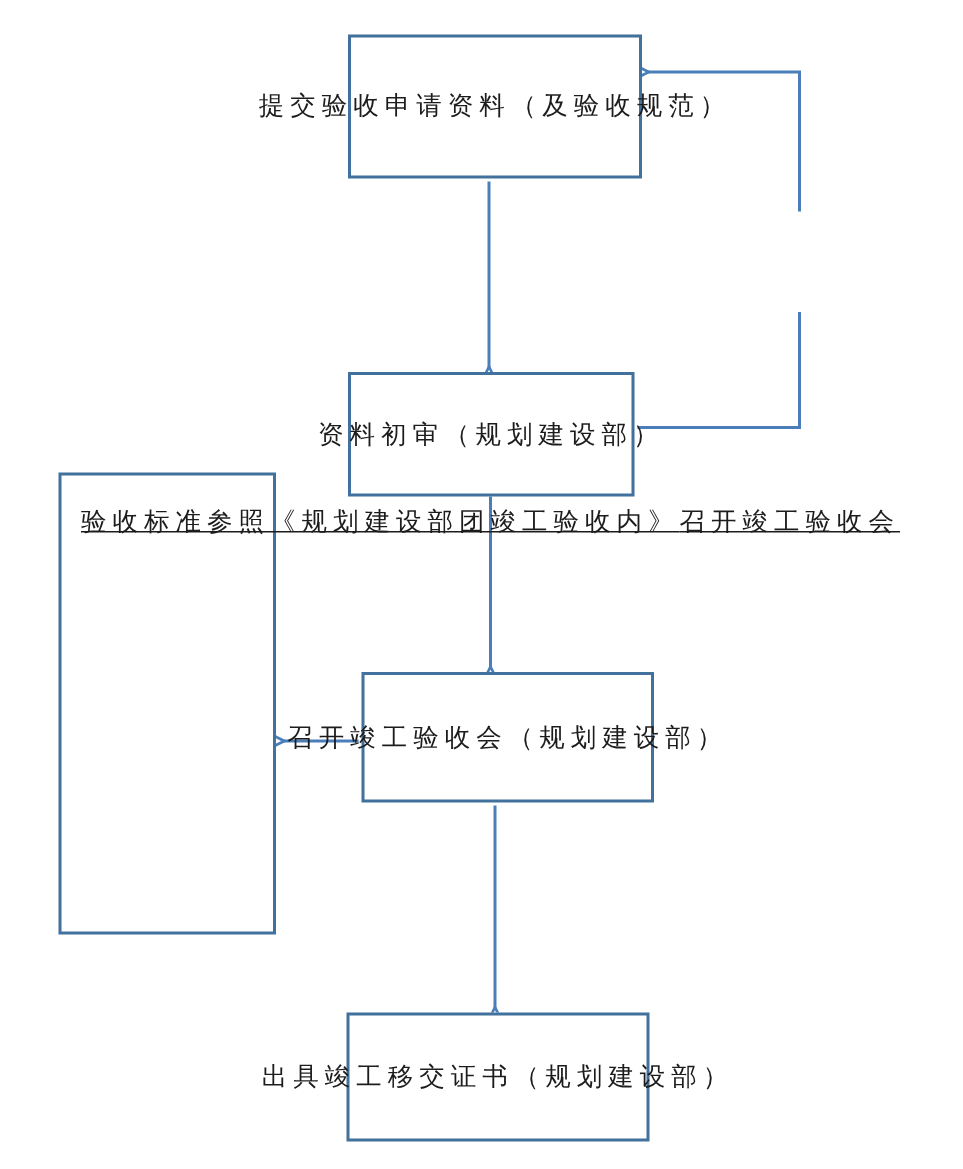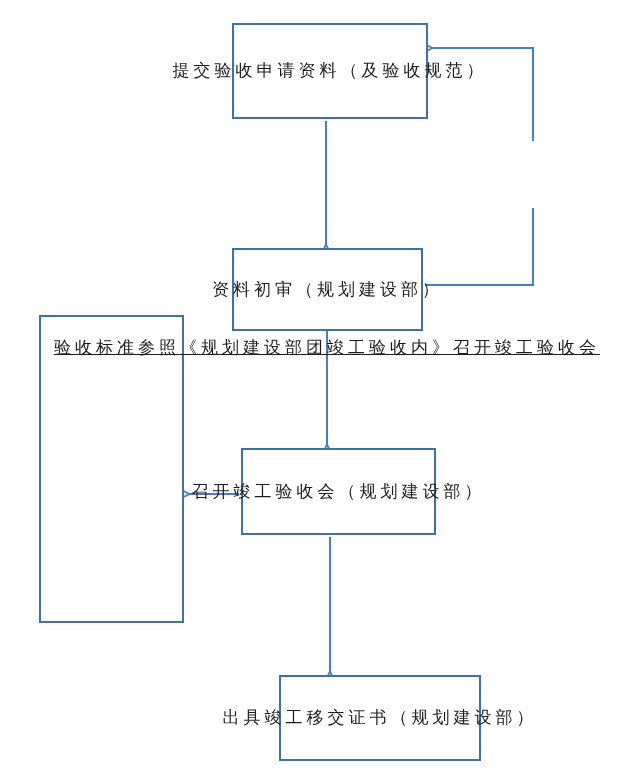--- a/index.html
+++ b/index.html
@@ -50,21 +50,21 @@
   .box-review .line { line-height: 36px; }
   .box-standard    {
     left: 39px; top: 315px; width: 145px; height: 308px;
     justify-content: flex-start;
     align-items: flex-start;
     text-align: left;
     padding: 10px 0 0 13px;
   }
   .box-standard .line { line-height: 42px; text-decoration: underline; }
   .box-meeting     { left: 241px; top: 448px; width: 195px; height: 87px; }
-  .box-certificate { left: 231px; top: 675px; width: 202px; height: 86px; margin-left: 48px; }
+  .box-certificate { left: 231px; top: 675px; width: 202px; height: 86px; }
 </style>
 </head>
 <body>
 
 <div class="canvas">
 
   <svg class="connectors" viewBox="0 0 642 779" xmlns="http://www.w3.org/2000/svg">
     <defs>
       <marker id="arrowOpen" viewBox="0 0 13 13" refX="2.5" refY="6.5" markerWidth="13" markerHeight="13" markerUnits="userSpaceOnUse" orient="auto">
         <path d="M12 1.5 L2 6.5 L12 11.5" fill="none" stroke="#4a7ebb" stroke-width="1.8"></path>

